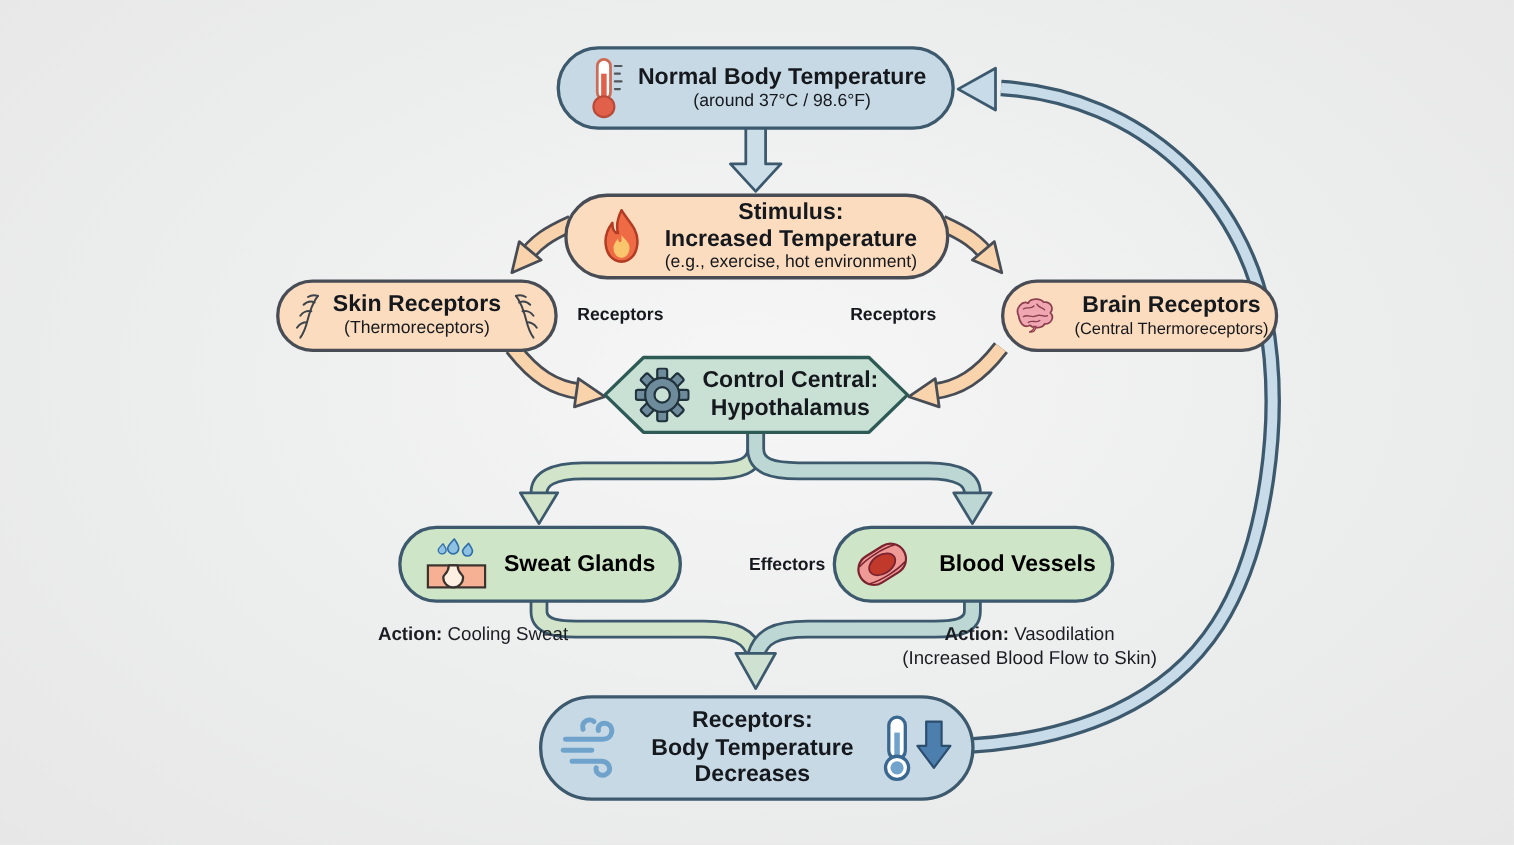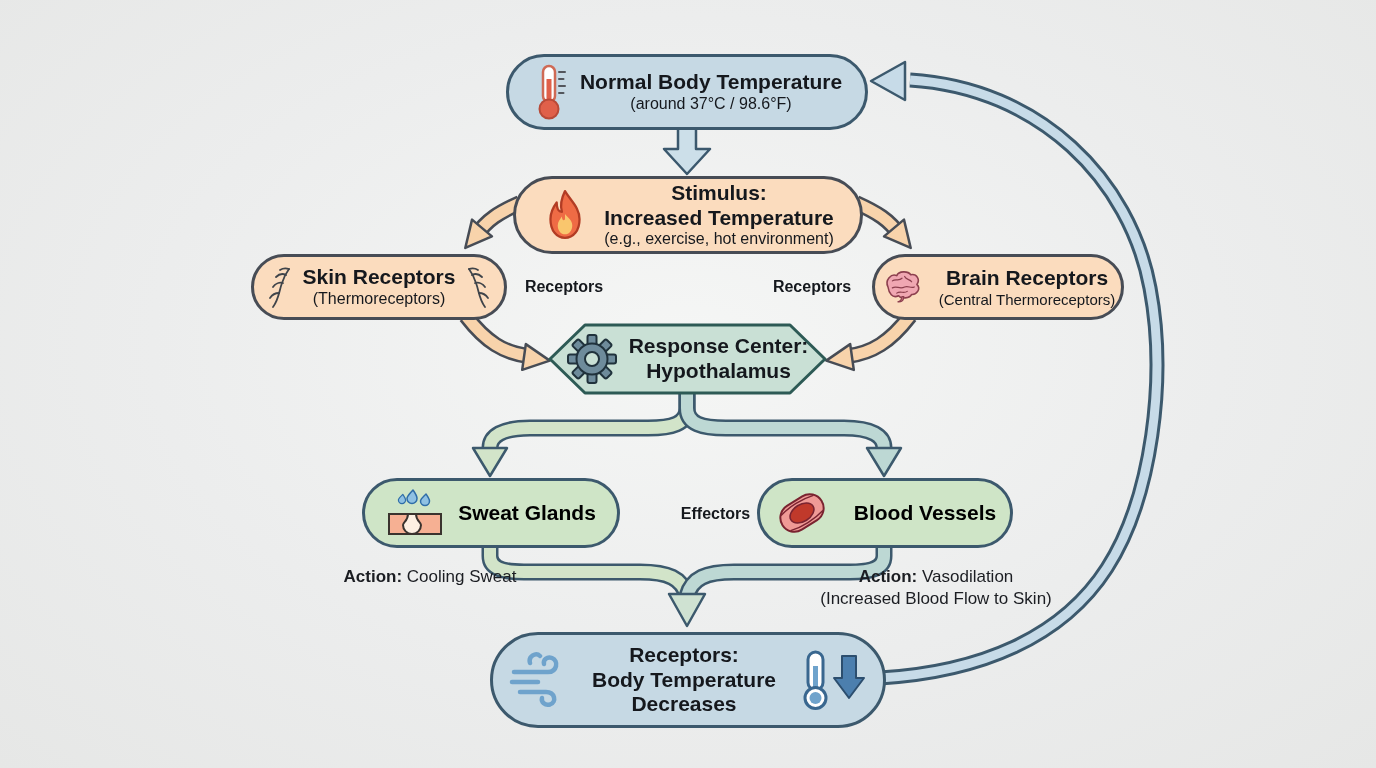--- a/index.html
+++ b/index.html
@@ -80,21 +80,21 @@
     </g>
     <g>
       <path d="M884,546 L884,556 C884,568 872,572 850,572 L734,572 C706,572 692,578 687,596" fill="none" stroke="#3c596d" stroke-width="17"></path>
       <path d="M884,546 L884,556 C884,568 872,572 850,572 L734,572 C706,572 692,578 687,596" fill="none" stroke="#bdd8d4" stroke-width="12"></path>
       <polygon points="0,-18 0,18 32,0" transform="translate(687,594) rotate(90)" fill="#cfe2d2" stroke="#3c596d" stroke-width="2.5" stroke-linejoin="round"></polygon>
     </g>
 
     <polygon points="550,359 585,325 790,325 825,359 790,393 585,393" fill="#c9e0d5" stroke="#2d5a55" stroke-width="3" stroke-linejoin="round"></polygon>
   </svg>
 
-  <div class="node pill blue-node" style="left:506px;top:42px;width:362px;height:76px;margin-top:12px;">
+  <div class="node pill blue-node" style="left:506px;top:42px;width:362px;height:76px;">
     <span class="icon">
       <svg width="36" height="58" viewBox="0 0 36 58">
         <rect x="11" y="3" width="12" height="36" rx="6" fill="#ffffff" stroke="#cf6a55" stroke-width="2.5"></rect>
         <rect x="14.5" y="16" width="5" height="22" fill="#e0604a"></rect>
         <circle cx="17" cy="46" r="9.5" fill="#e0604a" stroke="#b94a38" stroke-width="2"></circle>
         <g stroke="#53565c" stroke-width="2" stroke-linecap="round">
           <line x1="27" y1="9" x2="33" y2="9"></line>
             <line x1="27" y1="16" x2="31.5" y2="16"></line>
           <line x1="27" y1="23" x2="33" y2="23"></line>
             <line x1="27" y1="30" x2="31.5" y2="30"></line>
@@ -146,21 +146,21 @@
     <span class="tcol">
       <span class="title">Stimulus:</span>
       <span class="title">Increased Temperature</span>
       <span class="sub">(e.g., exercise, hot environment)</span>
     </span>
   </div>
 
   <div class="side-label" style="left:510px;top:272px;width:108px;height:30px;">Receptors</div>
   <div class="side-label" style="left:758px;top:272px;width:108px;height:30px;">Receptors</div>
 
-  <div class="node pill peach-node" style="left:872px;top:254px;width:252px;height:66px;gap:16px;">
+  <div class="node pill peach-node" style="left:910px;top:254px;width:252px;height:66px;gap:16px;">
     <span class="icon">
       <svg width="42" height="38" viewBox="0 0 48 40">
         <path d="M8,20 C4,12 12,4 18,7 C20,1.5 31,1.5 34,6 C41,4.5 45,12 41,17 C46,22 41,29 35,28.5 C33,33 23,34 20,30 C13,33.5 9,27 8,20 Z" fill="#f0a7b2" stroke="#8c3f4e" stroke-width="1.8" stroke-linejoin="round"></path>
         <g fill="none" stroke="#8c3f4e" stroke-width="1.4" stroke-linecap="round">
           <path d="M13,13 C17,10 20,14 24,10"></path>
           <path d="M27,8 C29,12 33,11 35,14"></path>
           <path d="M13,21 C18,18 21,23 27,20 C31,18 34,22 38,20"></path>
           <path d="M18,27 C22,24 26,28 30,25"></path>
         </g>
         <path d="M24,31 C24,34 22,36 19,37 C23,37.5 26,36 26,31 Z" fill="#d9808e" stroke="#8c3f4e" stroke-width="1.3"></path>
@@ -185,21 +185,21 @@
             <rect x="20.5" y="38" width="9" height="11" rx="2" transform="rotate(45 25 25)"></rect>
             <rect x="1" y="20.5" width="11" height="9" rx="2" transform="rotate(45 25 25)"></rect>
             <rect x="38" y="20.5" width="11" height="9" rx="2" transform="rotate(45 25 25)"></rect>
           </g>
           <circle cx="25" cy="25" r="15.5"></circle>
           <circle cx="25" cy="25" r="7" fill="#c9e0d5"></circle>
         </g>
       </svg>
     </span>
     <span class="tcol">
-      <span class="title">Response Center:</span>
+      <span class="title">Control Central:</span>
       <span class="title">Hypothalamus</span>
     </span>
   </div>
 
   <div class="node pill green-node" style="left:362px;top:478px;width:258px;height:70px;gap:14px;">
     <span class="icon">
       <svg width="58" height="50" viewBox="0 0 58 50">
         <g fill="#8fc1e3" stroke="#2f6da8" stroke-width="1.5" stroke-linejoin="round">
           <path d="M17,6 C19,9 20.5,11 20.5,13 A4.5,4.5 0 1 1 11.5,13 C11.5,11 14,9 17,6 Z" transform="scale(0.8) translate(4,2)"></path>
           <path d="M27,2 C29.5,5.5 31,8 31,10.5 A5,5 0 1 1 21,10.5 C21,8 24,5.5 27,2 Z"></path>

